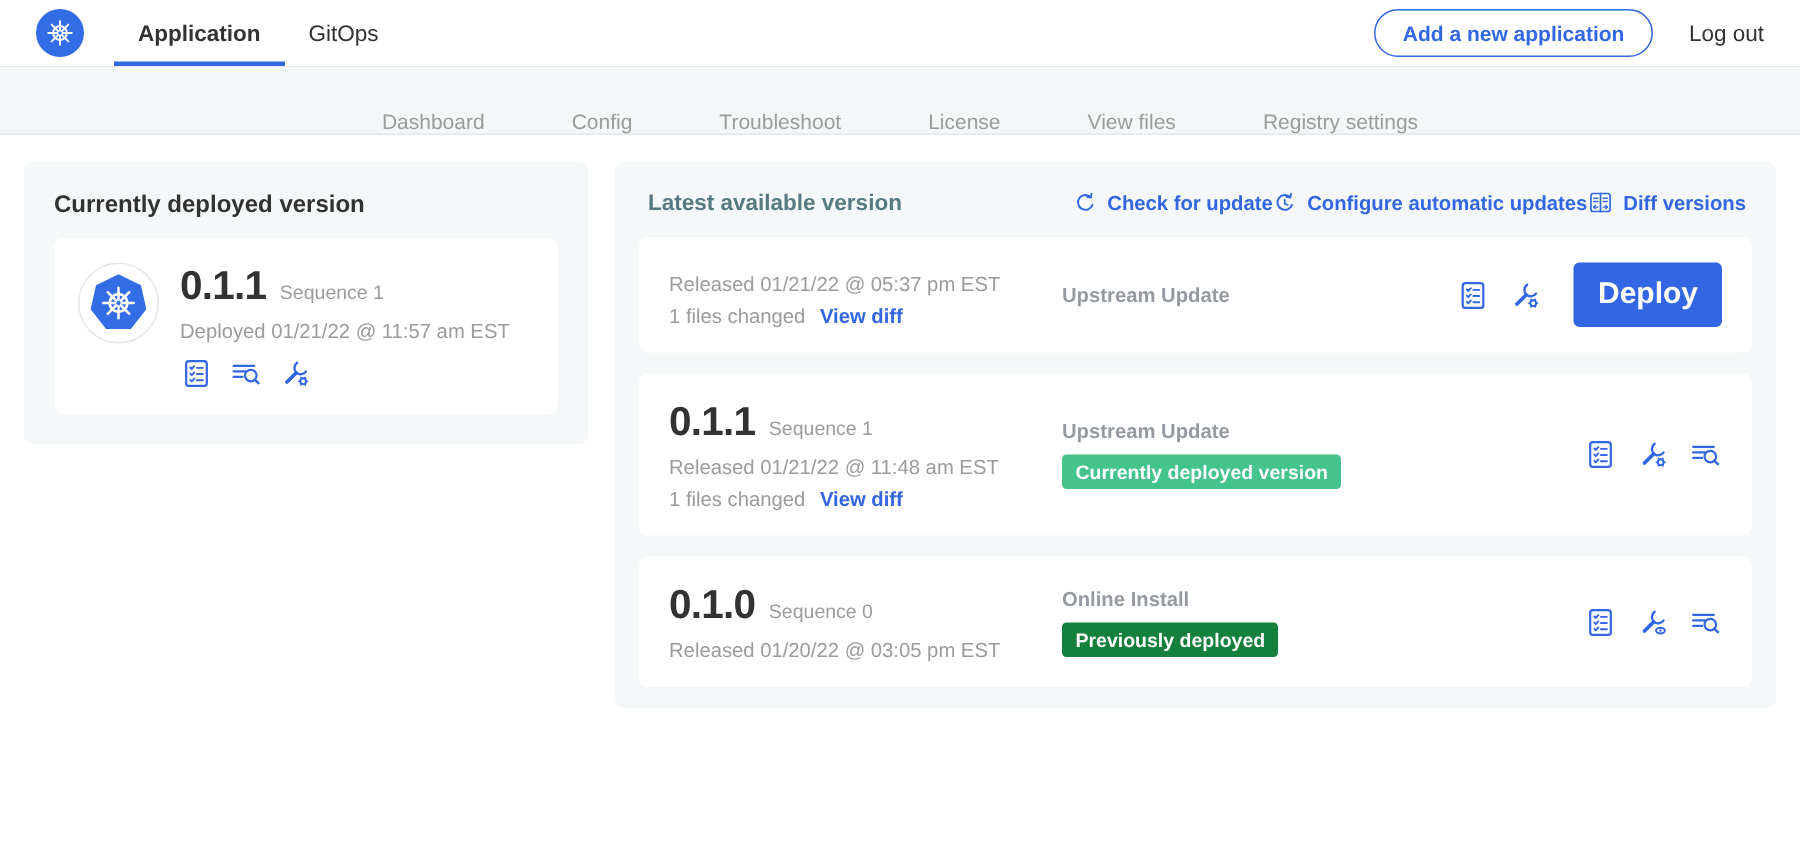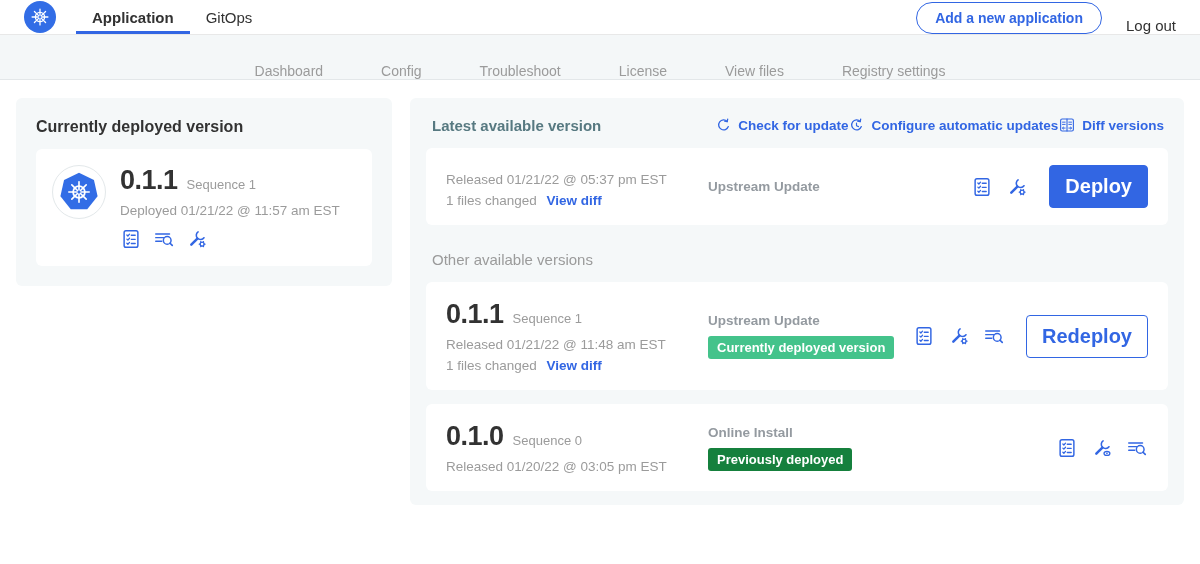--- a/index.html
+++ b/index.html
@@ -1,31 +1,31 @@
 <!DOCTYPE html>
 <html><head>
 <meta charset="utf-8">
 <style>
   * { margin:0; padding:0; box-sizing:border-box; }
   html,body { width:1200px; height:564px; overflow:hidden; background:#fff;
     font-family:"Liberation Sans","DejaVu Sans",sans-serif; color:#323232; }
 
   
-  .top-nav { height:35px; background:#fff; border-bottom:1px solid #e8e8e8;
+  .top-nav { height:45px; background:#fff; border-bottom:1px solid #e8e8e8;
     display:flex; align-items:stretch; padding:0 24px; }
   .logo-circle { width:32px; height:32px; border-radius:50%; background:#326de6;
     align-self:center; display:flex; align-items:center; justify-content:center; }
   .logo-circle svg { color:#fff; }
   .app-tabs { display:flex; margin-left:20px; }
   .app-tab { position:relative; display:flex; align-items:center; padding:0 16px;
     font-size:15px; cursor:pointer; }
   .app-tab.active { font-weight:700; }
   .app-tab.active::after { content:""; position:absolute; left:0; right:0; bottom:0;
     height:3px; background:#3266e3; }
-  .top-right { margin-left:auto; display:flex; align-items:flex-end; gap:24px; }
+  .top-right { margin-left:auto; display:flex; align-items:center; gap:24px; }
   .pill-btn { background:#fff; border:1px solid #3266e3; color:#3266e3;
     font-weight:700; font-size:14px; border-radius:17px; padding:7px 18px; cursor:pointer;
     font-family:inherit; }
   .logout { font-size:15px; cursor:pointer; }
 
   
   .sub-nav { height:45px; background:#f4f7f8; border-bottom:1px solid #e3e7e9;
     display:flex; justify-content:center; align-items:flex-end; }
   .sub-tab { position:relative; display:flex; align-items:center; margin:0 29px;
     font-size:14px; color:#9b9b9b; cursor:pointer; }
@@ -281,21 +281,20 @@
           </span>
         <span class="act-icon">
             <svg width="22" height="22">
               <use href="#i-wrench-gear"></use>
             </svg>
           </span>
         <button class="btn primary">Deploy</button>
       </div>
     </div>
 
-    <div class="other-title">Other available versions</div>
 
     <div class="v-card">
       <div class="v-left">
         <div class="ver-row">
           <span class="ver-big">0.1.1</span>
           <span class="seq">Sequence 1</span>
         </div>
         <div class="muted-line">Released 01/21/22 @ 11:48 am EST</div>
         <div class="files-line">
           <span>1 files changed</span>
@@ -315,21 +314,20 @@
         <span class="act-icon">
             <svg width="22" height="22">
               <use href="#i-wrench-gear"></use>
             </svg>
           </span>
         <span class="act-icon">
             <svg width="22" height="22">
               <use href="#i-notes"></use>
             </svg>
           </span>
-        <button class="btn outline">Redeploy</button>
       </div>
     </div>
 
     <div class="v-card">
       <div class="v-left">
         <div class="ver-row">
           <span class="ver-big">0.1.0</span>
           <span class="seq">Sequence 0</span>
         </div>
         <div class="muted-line">Released 01/20/22 @ 03:05 pm EST</div>

